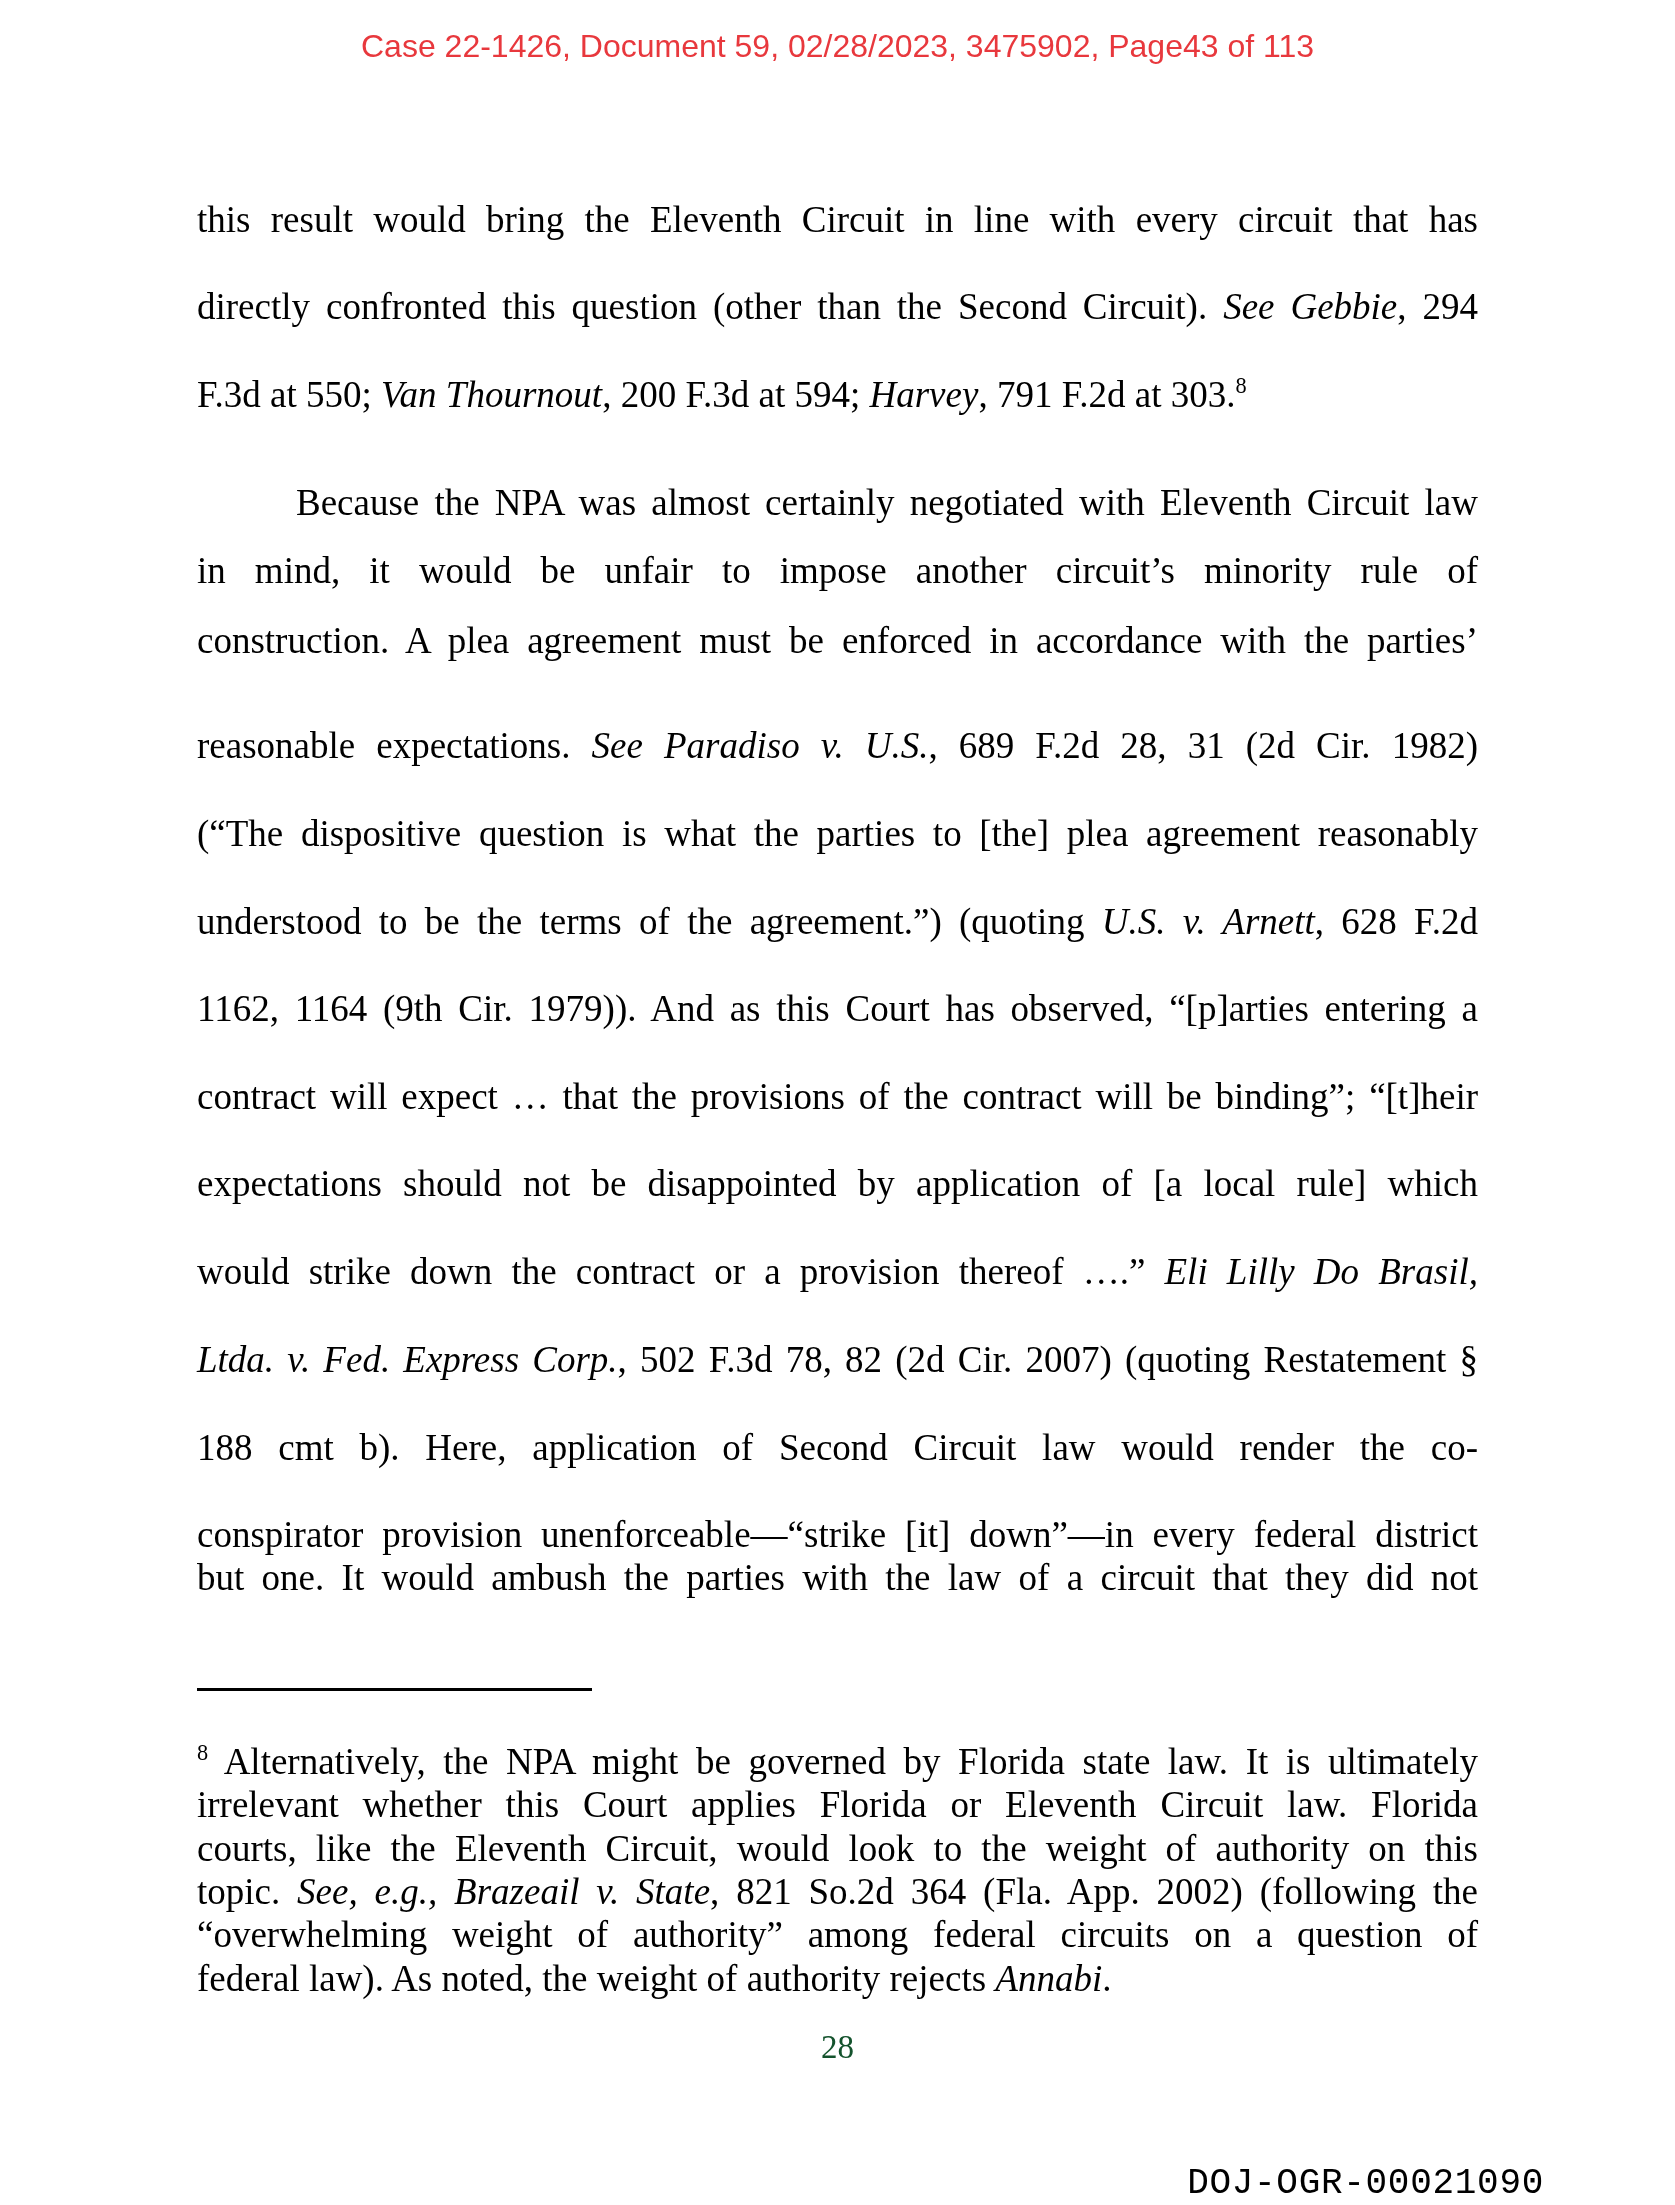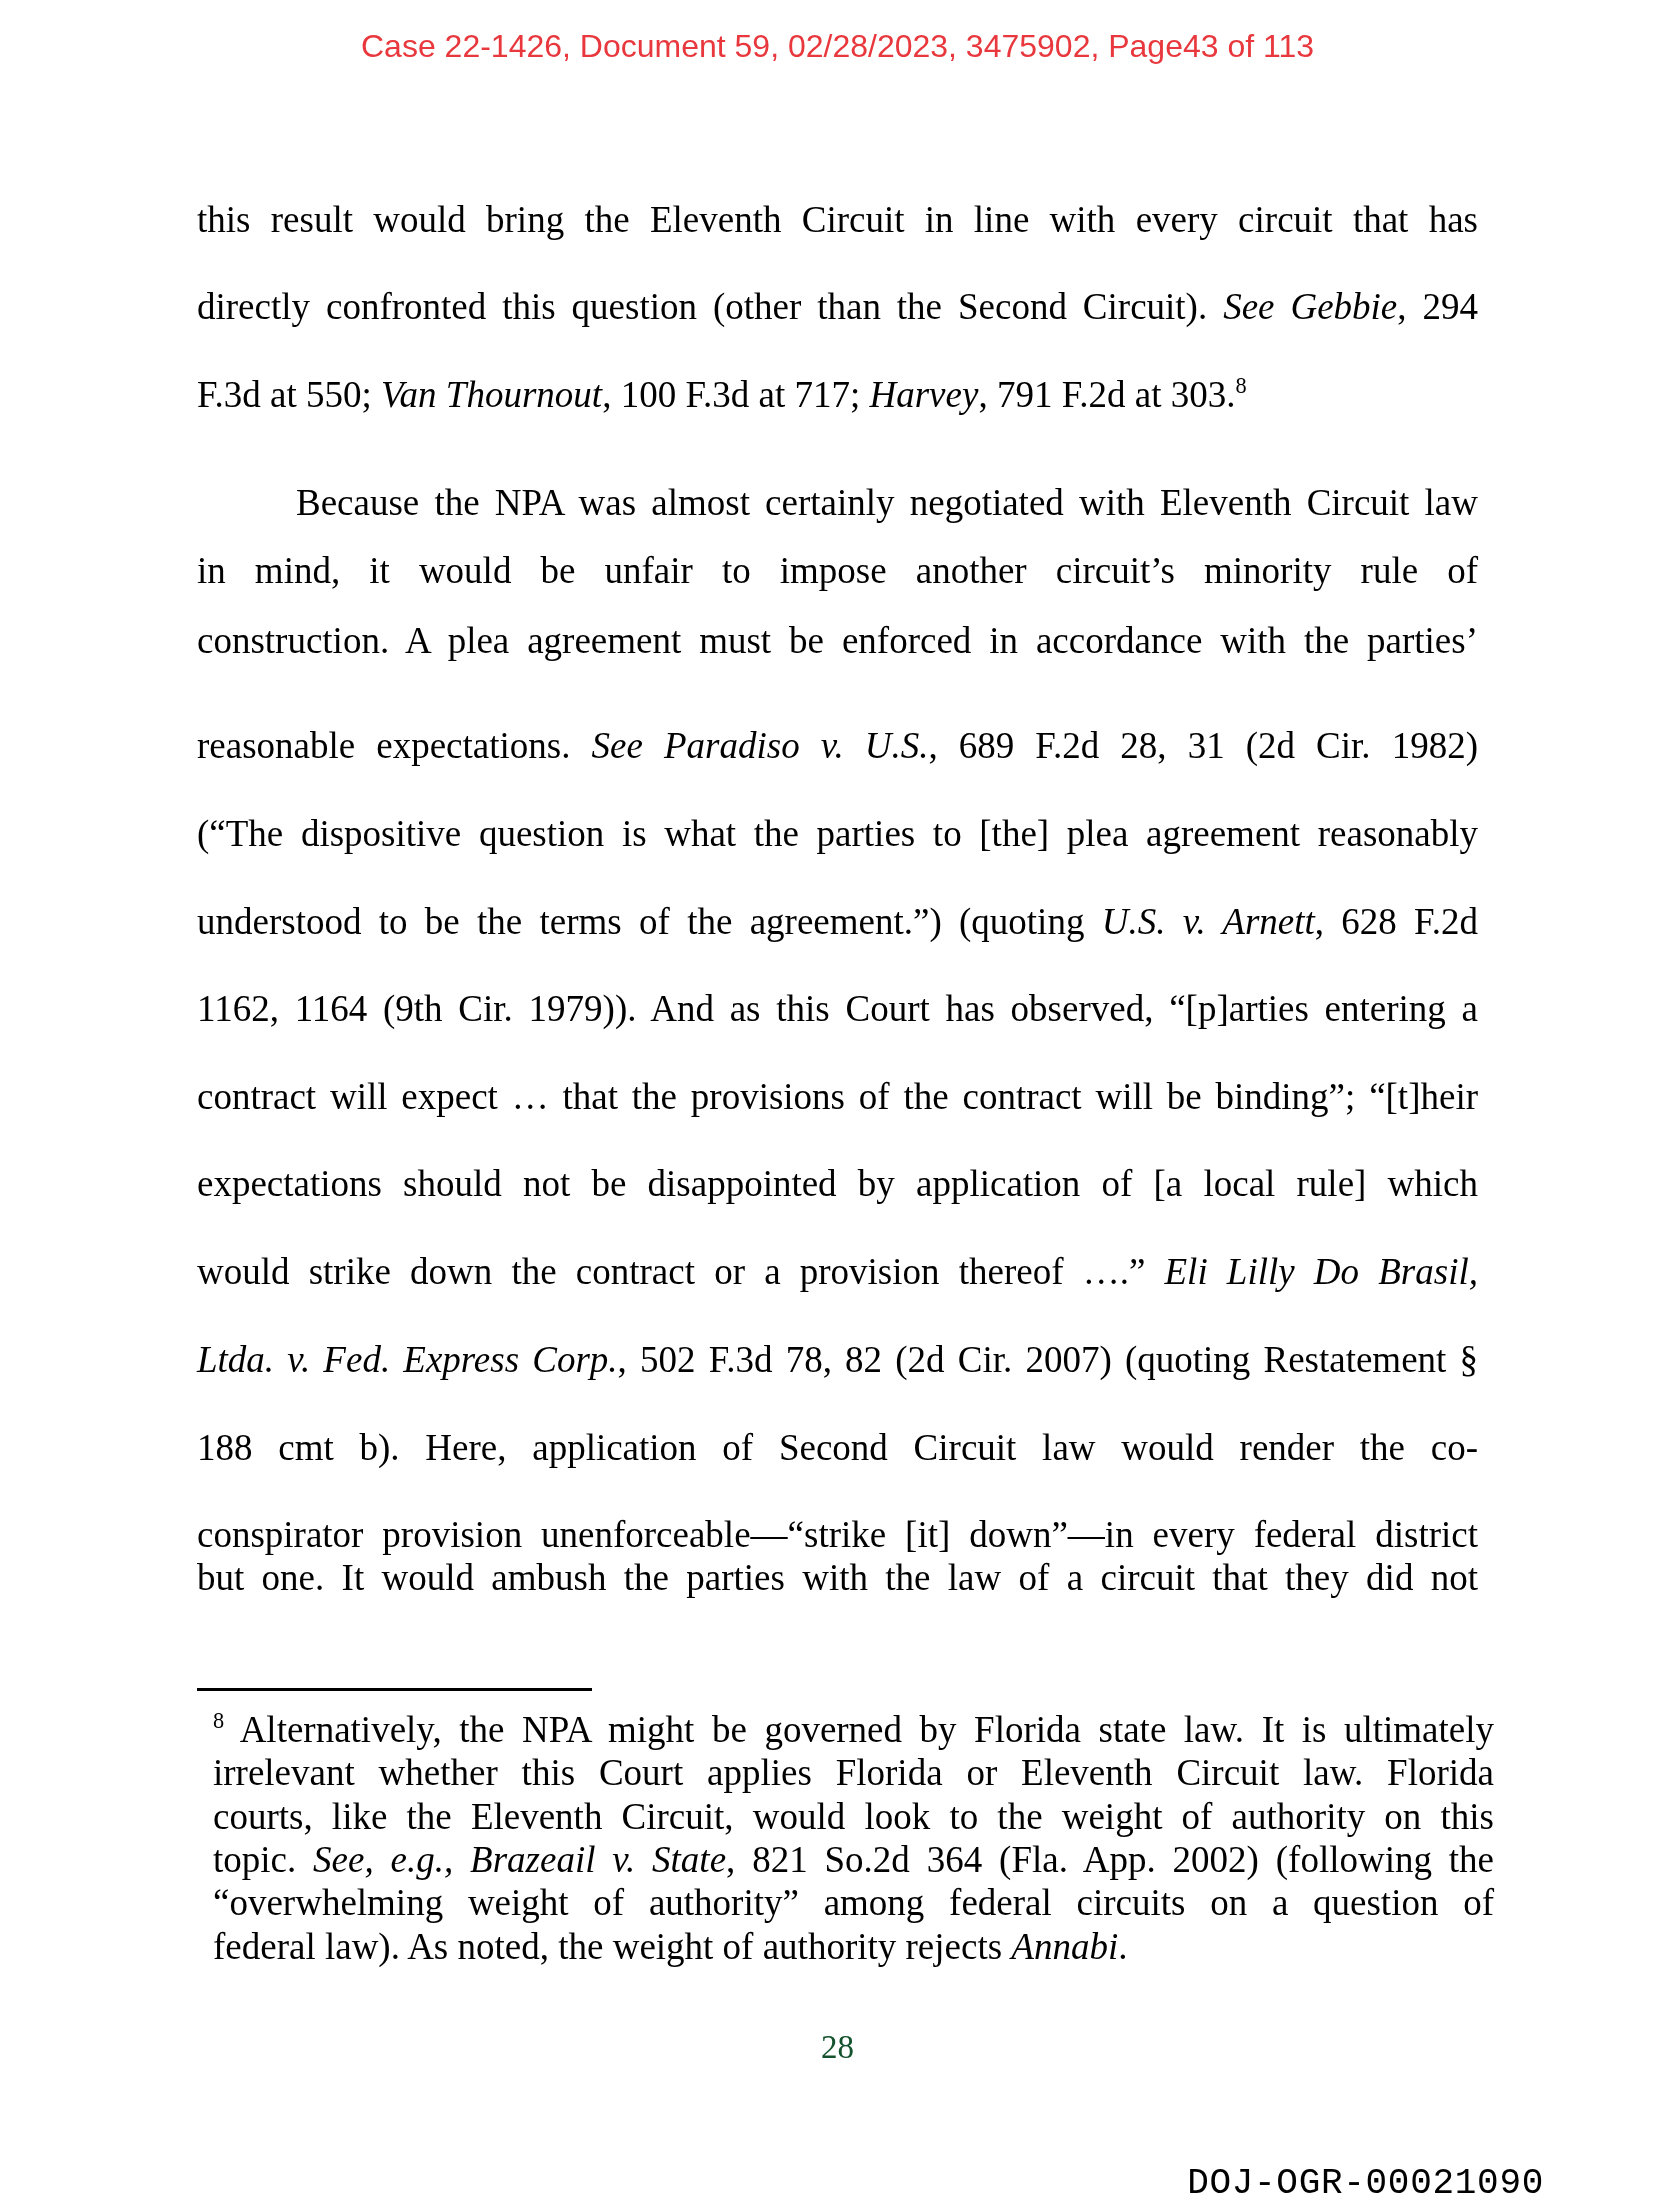--- a/index.html
+++ b/index.html
@@ -18,22 +18,22 @@
     white-space: nowrap; text-align: justify; text-align-last: justify;
   }
   .line.last { text-align-last: left; }
   .line.indent { left: 99px; width: 1182px; }
   .fn-rule { position: absolute; left: 197px; top: 1688px; width: 395px; height: 2.6px; background: #000; }
   .footnote {
     position: absolute; left: 197px; width: 1281px;
     font-family: "Liberation Serif", serif; font-size: 37px; color: #000;
   }
   .fn-line {
-    position: absolute; left: 16px; width: 1281px; height: 43px; line-height: 43px;
-    white-space: nowrap; text-align: justify; text-align-last: justify;
+    position: absolute; left: 0; width: 1281px; height: 43px; line-height: 43px;
+    white-space: nowrap; text-align: justify; text-align-last: justify; margin-top: 32px;
   }
   .fn-line.last { text-align-last: left; }
   sup { font-size: 22.3px; vertical-align: 14.5px; line-height: 0; }
   i { font-style: italic; }
   .page-number {
     position: absolute; left: 0; width: 1675px; top: 2029px; text-align: center;
     font-family: "Liberation Serif", serif; font-size: 33px; color: #14532d;
   }
   .bates {
     position: absolute; right: 131px; top: 2163px;
@@ -41,21 +41,21 @@
   }
 </style>
 </head>
 <body>
 
 <div class="header">Case 22-1426, Document 59, 02/28/2023, 3475902, Page43 of 113</div>
 
 <div class="body-text" style="top:0;">
   <div class="line" style="top:197px;"><span>this result would bring the Eleventh Circuit in line with every circuit that has</span></div>
   <div class="line" style="top:284px;"><span>directly confronted this question (other than the Second Circuit).  </span><i>See Gebbie</i><span>, 294</span></div>
-  <div class="line last" style="top:372px;"><span>F.3d at 550; </span><i>Van Thournout</i><span>, 100 F.3d at 717; </span><i>Harvey</i><span>, 791 F.2d at 303.</span><sup>8</sup></div>
+  <div class="line last" style="top:372px;"><span>F.3d at 550; </span><i>Van Thournout</i><span>, 200 F.3d at 594; </span><i>Harvey</i><span>, 791 F.2d at 303.</span><sup>8</sup></div>
   <div class="line indent" style="top:480px;"><span>Because the NPA was almost certainly negotiated with Eleventh Circuit law</span></div>
   <div class="line" style="top:548px;"><span>in mind, it would be unfair to impose another circuit’s minority rule of</span></div>
   <div class="line" style="top:618px;"><span>construction.  A plea agreement must be enforced in accordance with the parties’</span></div>
   <div class="line" style="top:723px;"><span>reasonable expectations.  </span><i>See Paradiso v. U.S.</i><span>, 689 F.2d 28, 31 (2d Cir. 1982)</span></div>
   <div class="line" style="top:811px;"><span>(“The dispositive question is what the parties to [the] plea agreement reasonably</span></div>
   <div class="line" style="top:899px;"><span>understood to be the terms of the agreement.”) (quoting </span><i>U.S. v. Arnett</i><span>, 628 F.2d</span></div>
   <div class="line" style="top:986px;"><span>1162, 1164 (9th Cir. 1979)).  And as this Court has observed, “[p]arties entering a</span></div>
   <div class="line" style="top:1074px;"><span>contract will expect … that the provisions of the contract will be binding”; “[t]heir</span></div>
   <div class="line" style="top:1161px;"><span>expectations should not be disappointed by application of [a local rule] which</span></div>
   <div class="line" style="top:1249px;"><span>would strike down the contract or a provision thereof ….”  </span><i>Eli Lilly Do Brasil,</i></div>

